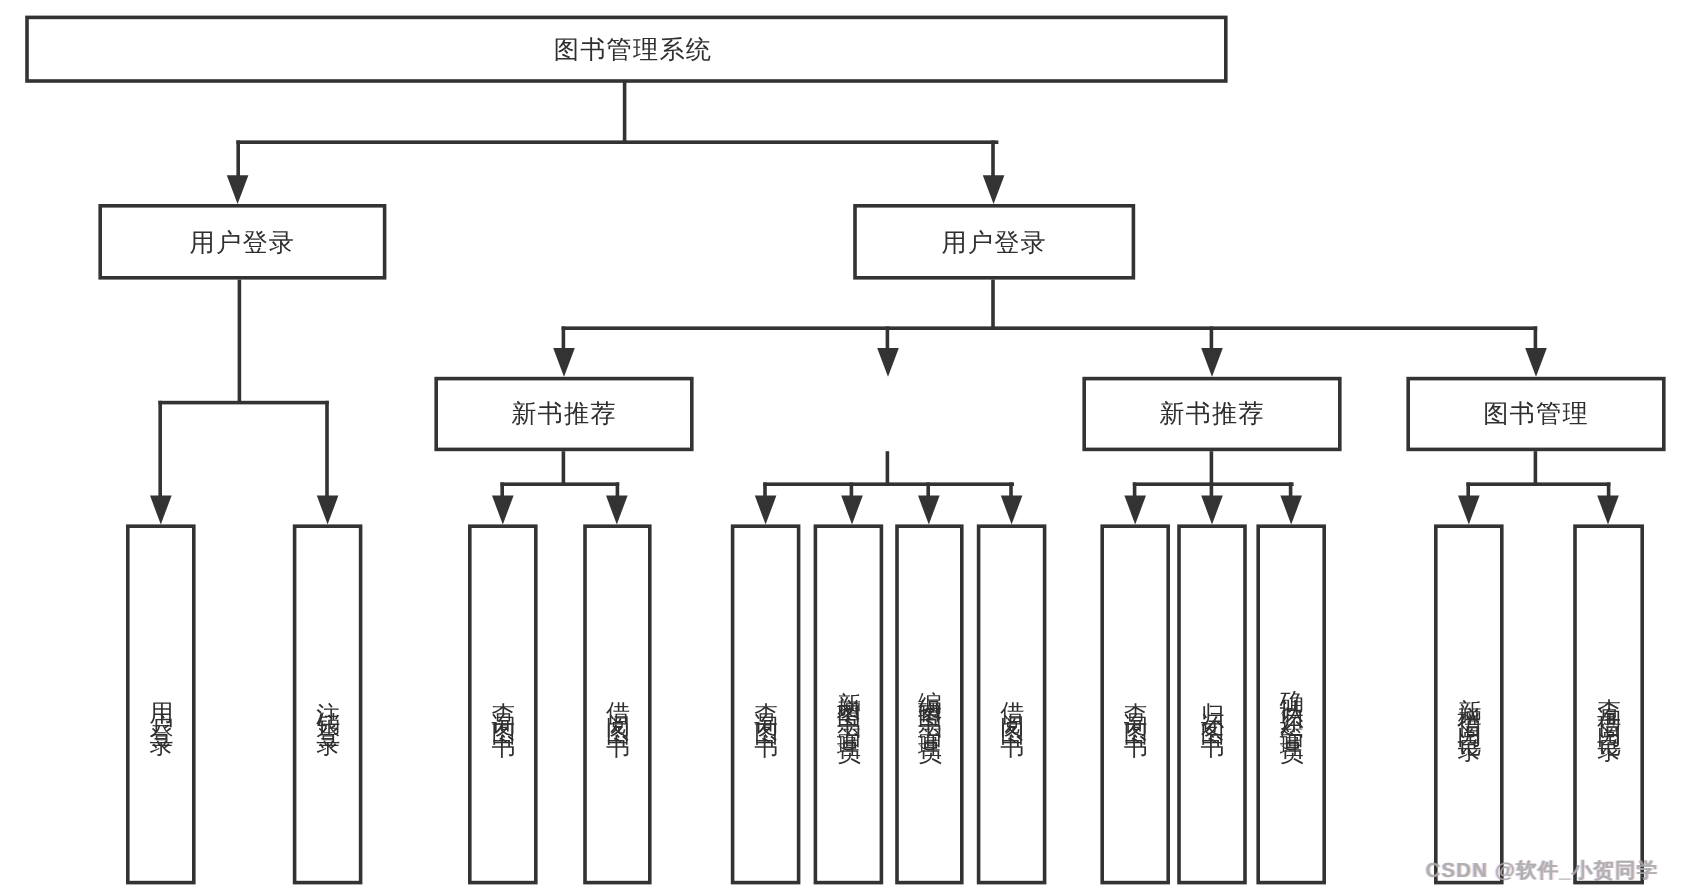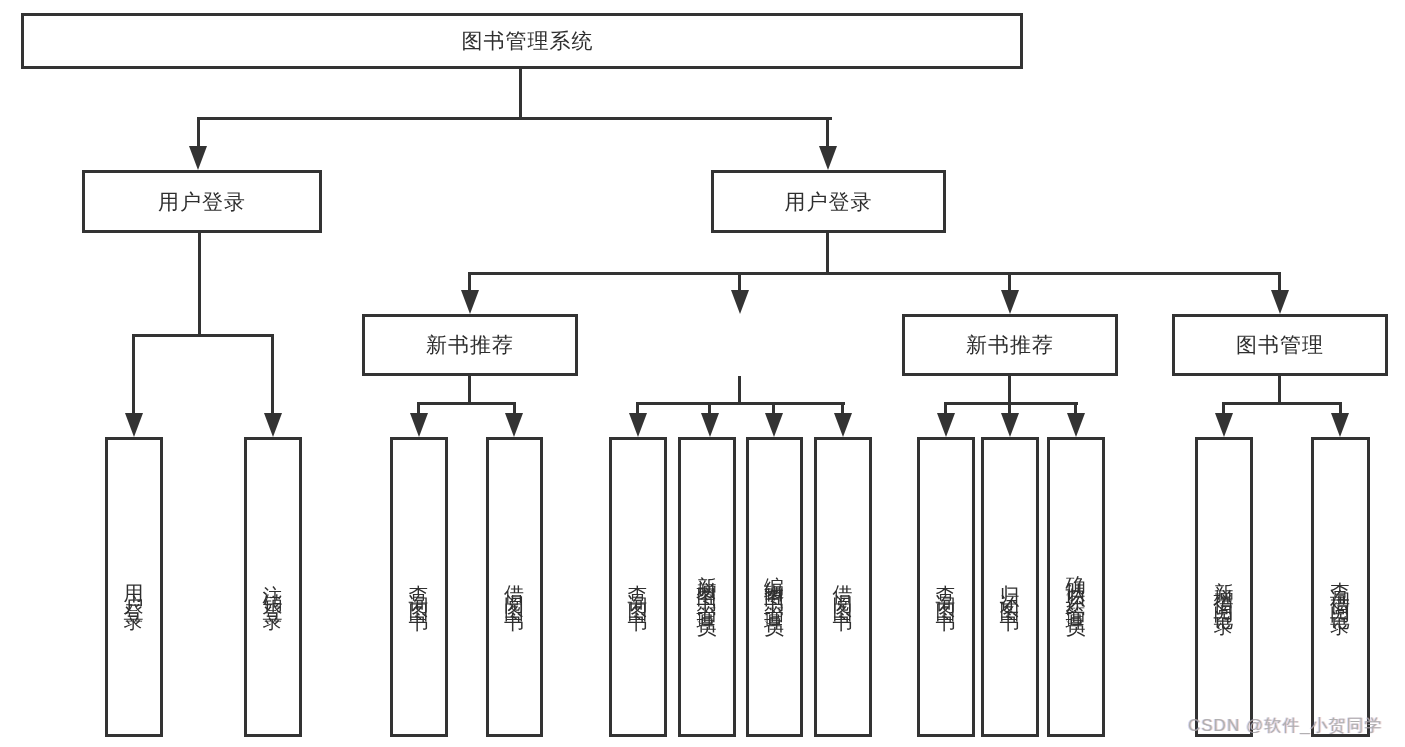--- a/index.html
+++ b/index.html
@@ -122,15 +122,15 @@
   <div class="vbox" style="left:746px;top:437px;width:57px;height:300px;letter-spacing:6px;">编辑图书（管理员）</div>
   <div class="vbox" style="left:814px;top:437px;width:58px;height:300px;">借阅图书</div>
 
   <div class="vbox" style="left:917px;top:437px;width:58px;height:300px;">查询图书</div>
   <div class="vbox" style="left:981px;top:437px;width:58px;height:300px;">归还图书</div>
   <div class="vbox" style="left:1047px;top:437px;width:58px;height:300px;letter-spacing:6px;">确认归还（管理员）</div>
 
   <div class="vbox" style="left:1195px;top:437px;width:58px;height:300px;letter-spacing:7px;">新增借阅记录</div>
   <div class="vbox" style="left:1311px;top:437px;width:59px;height:300px;letter-spacing:7px;">查询借阅记录</div>
 
-  <div class="watermark" style="left:1188px;top:714px;">CSDN @软件_小贺同学</div>
+  <div class="watermark" style="left:1188px;top:714px;font-weight:bold;">CSDN @软件_小贺同学</div>
 
 </div>
 
 </body></html>

